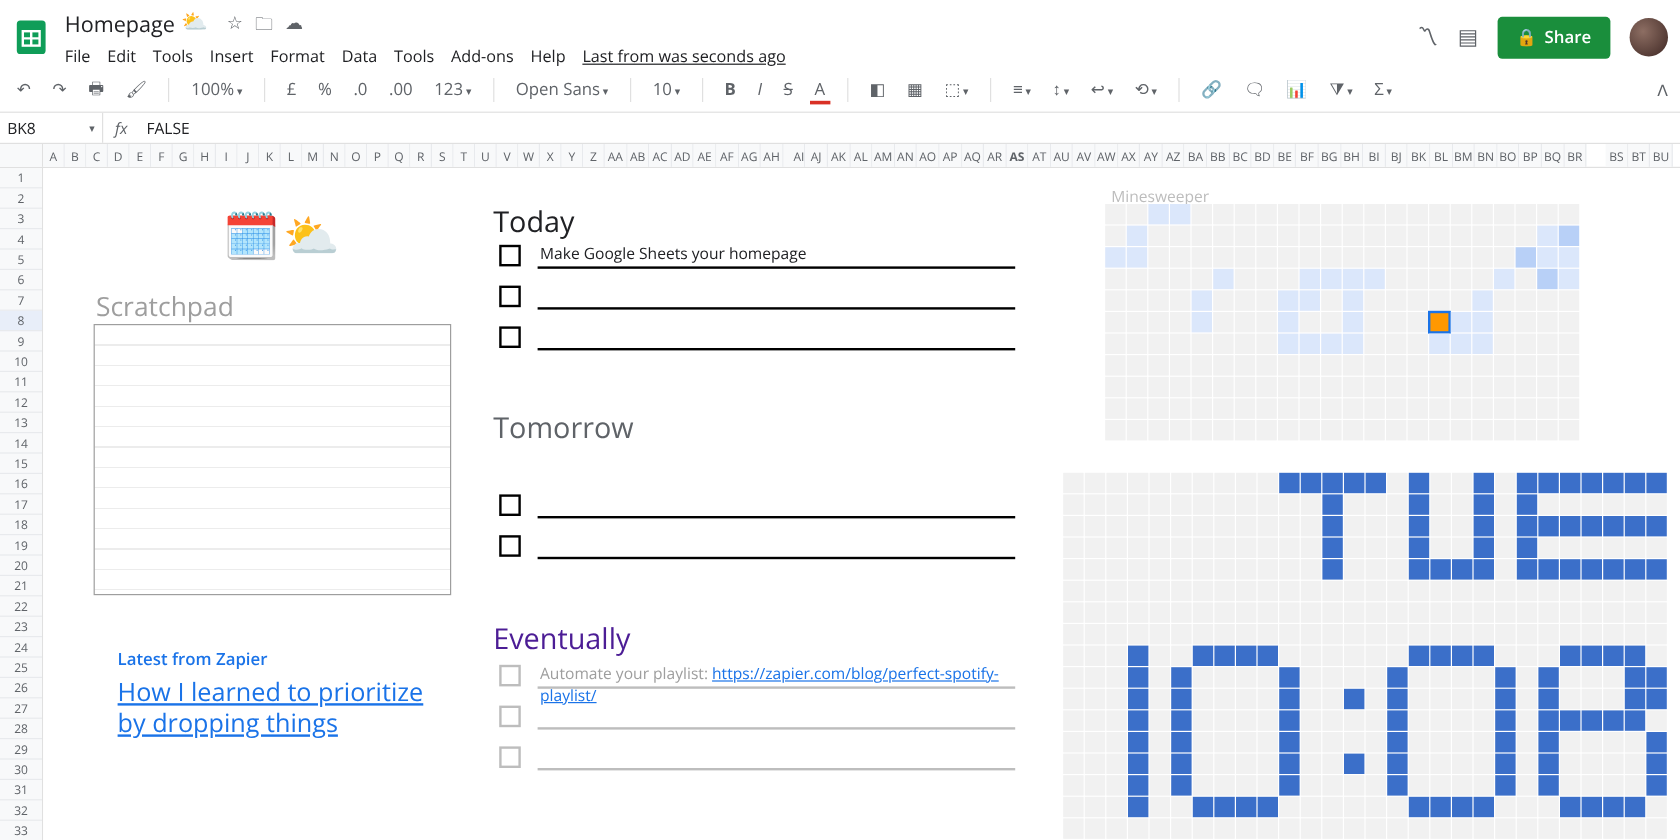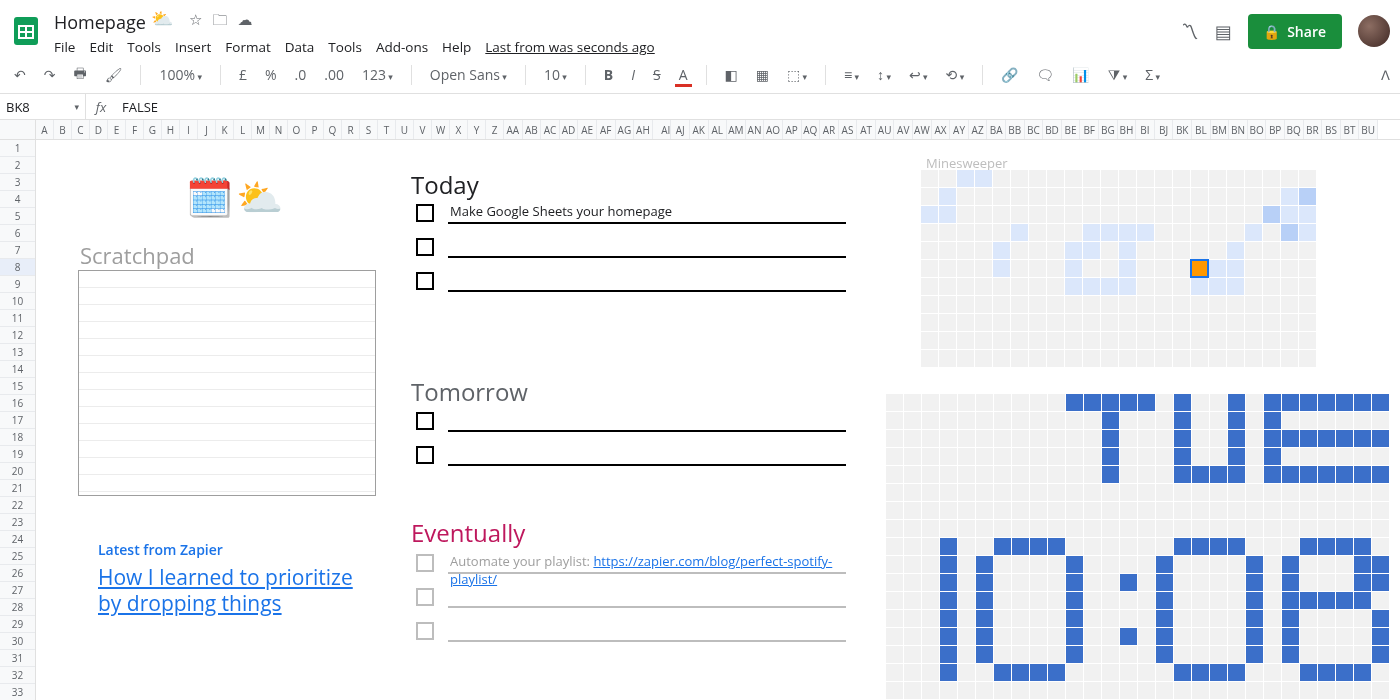--- a/index.html
+++ b/index.html
@@ -113,22 +113,22 @@
   .scratchbox {
     position:absolute; left:42px; top:130px; width:298px; height:226px;
     border:1px solid #9e9e9e;
     background: repeating-linear-gradient(#fff, #fff 16px, #ececec 16px, #ececec 17px);
   }
   .emoji-cal { position:absolute; left:150px; top:30px; font-size:38px;}
   .emoji-sun { position:absolute; left:200px; top:30px; font-size:38px;}
   
   .section-title { font-size:24px; position:absolute; }
   .sec-today   { left:375px; top:28px;  color:#202124;}
-  .sec-tom     { left:375px; top:200px; color:#5f6368;margin-top:35px;}
-  .sec-ev      { left:375px; top:376px; color:#be185d;}
+  .sec-tom     { left:375px; top:200px; color:#5f6368;}
+  .sec-ev      { left:375px; top:376px; color:#4c1d95;}
   .task-row {
     position:absolute; display:flex; align-items:center; gap:14px;
     width:430px;
   }
   .task-row .box {
     width:18px;height:18px;border:2px solid #000; flex:0 0 auto; cursor:pointer;
   }
   .task-row .boxg { border-color:#bdbdbd;}
   .task-row .txt {
     flex:1; border-bottom:2px solid #000; height:22px; font-size:13px;
@@ -280,21 +280,21 @@
     <div class="colcell" style="width: 18.6px; text-align: right;">AI</div>
     <div class="colcell" style="width: 18.6px;">AJ</div>
     <div class="colcell" style="width: 18.6px;">AK</div>
     <div class="colcell" style="width: 18.6px;">AL</div>
     <div class="colcell" style="width: 18.6px;">AM</div>
     <div class="colcell" style="width: 18.6px;">AN</div>
     <div class="colcell" style="width: 18.6px;">AO</div>
     <div class="colcell" style="width: 18.6px;">AP</div>
     <div class="colcell" style="width: 18.6px;">AQ</div>
     <div class="colcell" style="width: 18.6px;">AR</div>
-    <div class="colcell" style="width: 18.6px;">AS</div>
+    <div class="colcell" style="width: 18.6px; font-weight: bold;">AS</div>
     <div class="colcell" style="width: 18.6px;">AT</div>
     <div class="colcell" style="width: 18.6px;">AU</div>
     <div class="colcell" style="width: 18.6px;">AV</div>
     <div class="colcell" style="width: 18.6px;">AW</div>
     <div class="colcell" style="width: 18.6px;">AX</div>
     <div class="colcell" style="width: 18.6px;">AY</div>
     <div class="colcell" style="width: 18.6px;">AZ</div>
     <div class="colcell" style="width: 18.6px;">BA</div>
     <div class="colcell" style="width: 18.6px;">BB</div>
     <div class="colcell" style="width: 18.6px;">BC</div>
@@ -306,21 +306,21 @@
     <div class="colcell" style="width: 18.6px;">BI</div>
     <div class="colcell" style="width: 18.6px;">BJ</div>
     <div class="colcell" style="width: 18.6px;">BK</div>
     <div class="colcell" style="width: 18.6px;">BL</div>
     <div class="colcell" style="width: 18.6px;">BM</div>
     <div class="colcell" style="width: 18.6px;">BN</div>
     <div class="colcell" style="width: 18.6px;">BO</div>
     <div class="colcell" style="width: 18.6px;">BP</div>
     <div class="colcell" style="width: 18.6px;">BQ</div>
     <div class="colcell" style="width: 18.6px;">BR</div>
-    <div class="colcell" style="width: 18.6px;">BS</div>
+    <div class="colcell" style="width: 18.6px; margin-left: 16px;">BS</div>
     <div class="colcell" style="width: 18.6px;">BT</div>
     <div class="colcell" style="width: 18.6px;">BU</div>
   </div>
 
 <div class="grid">
   <div class="rowhdrs" id="rowhdrs">
       <div>1</div>
       <div>2</div>
       <div>3</div>
       <div>4</div>

